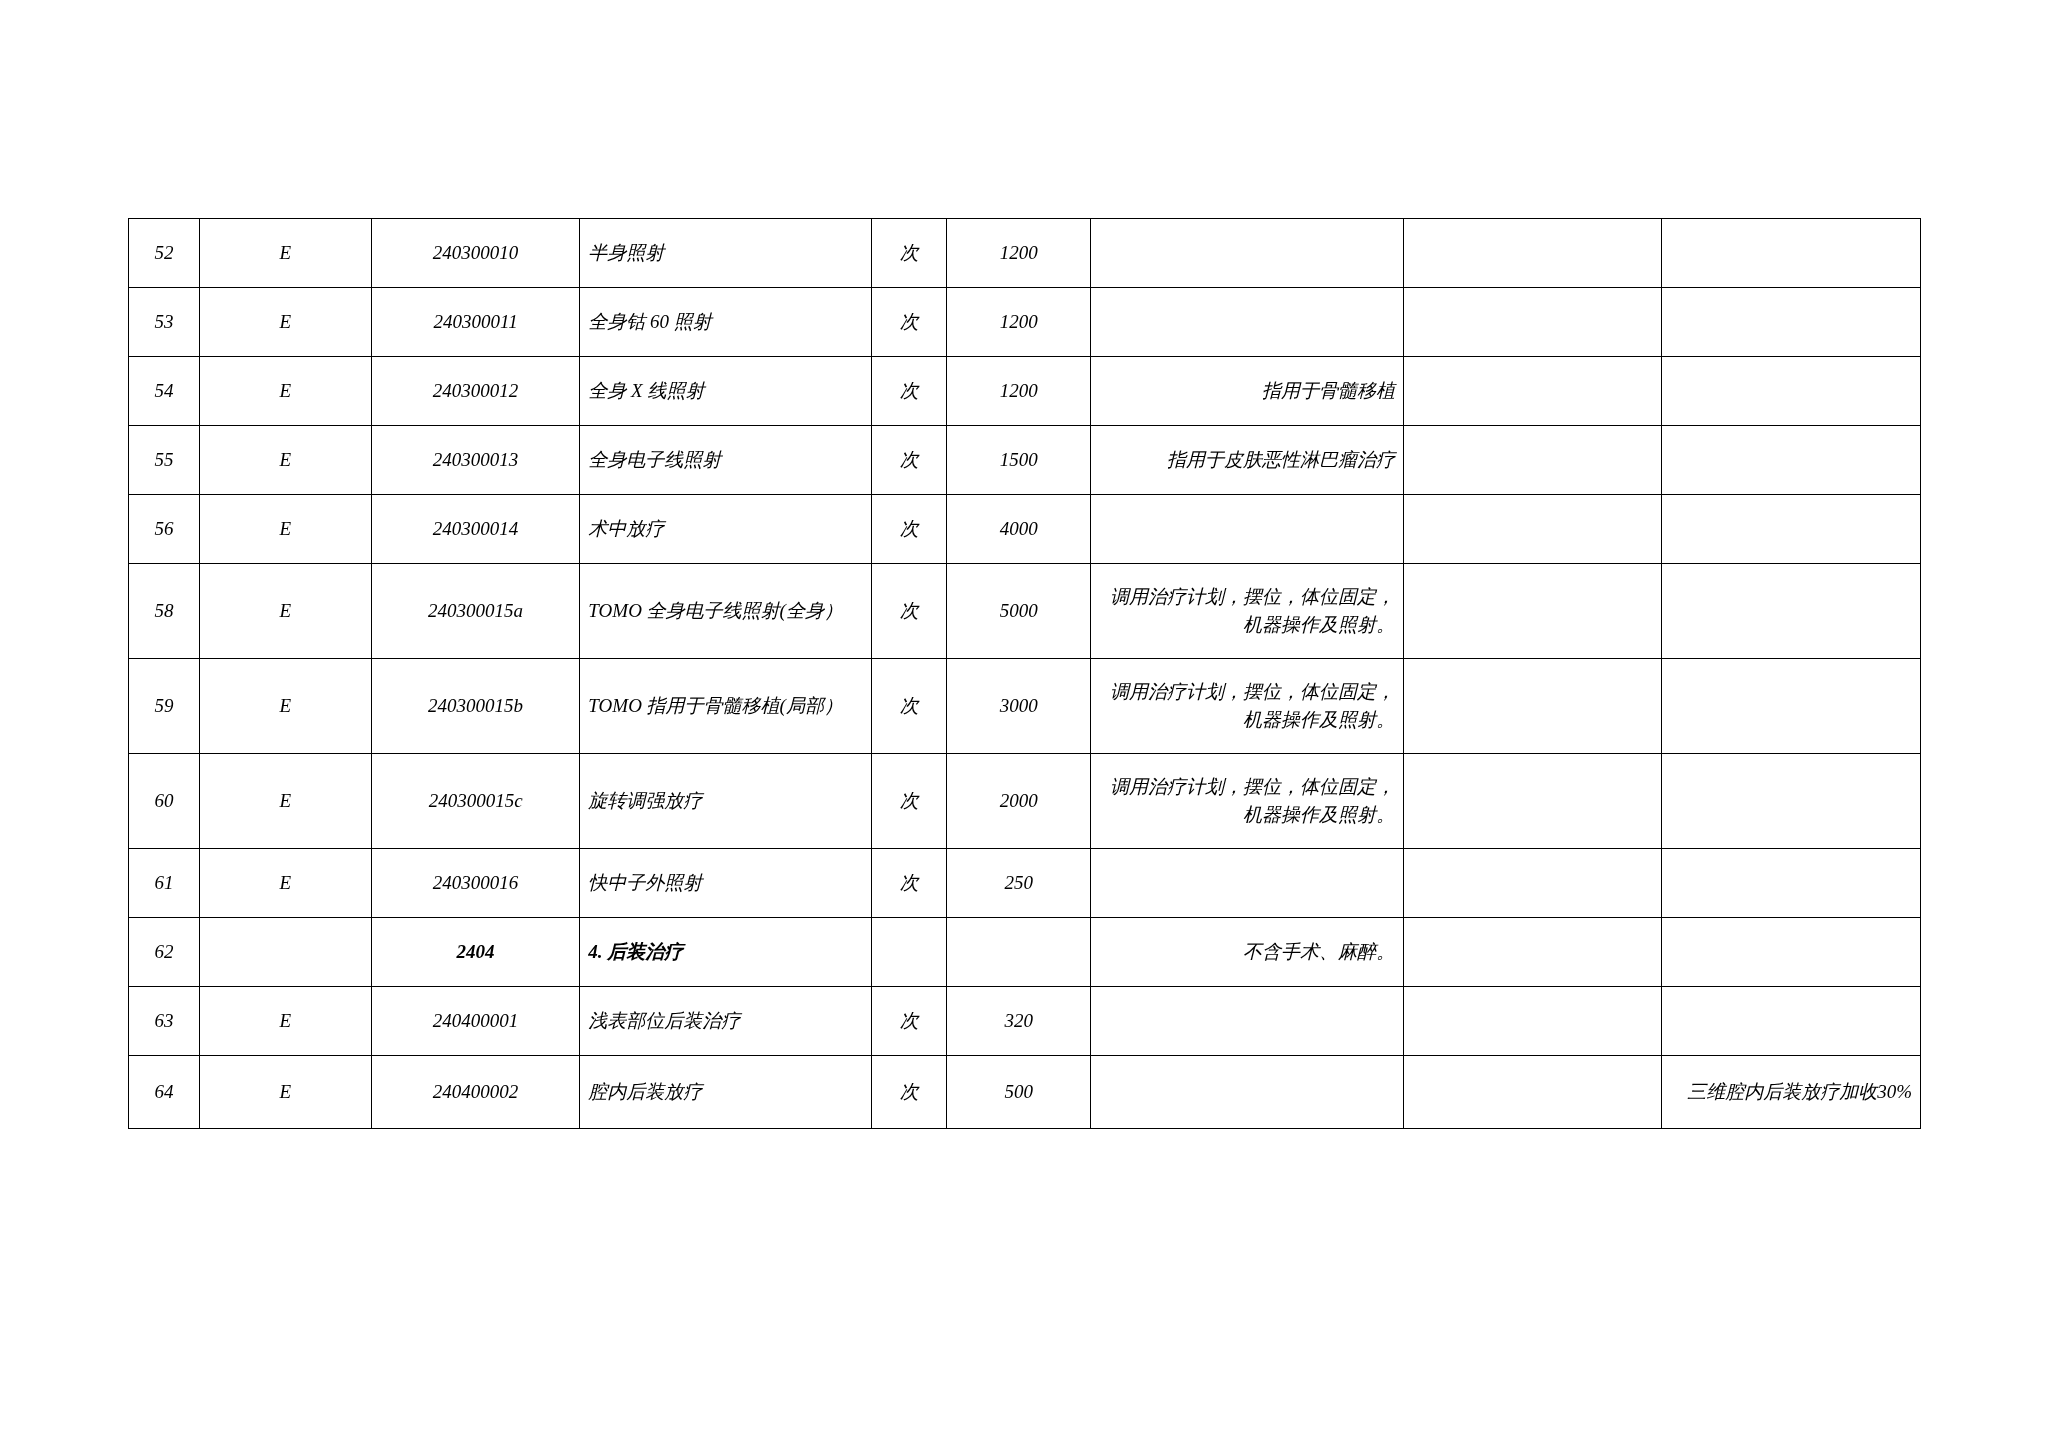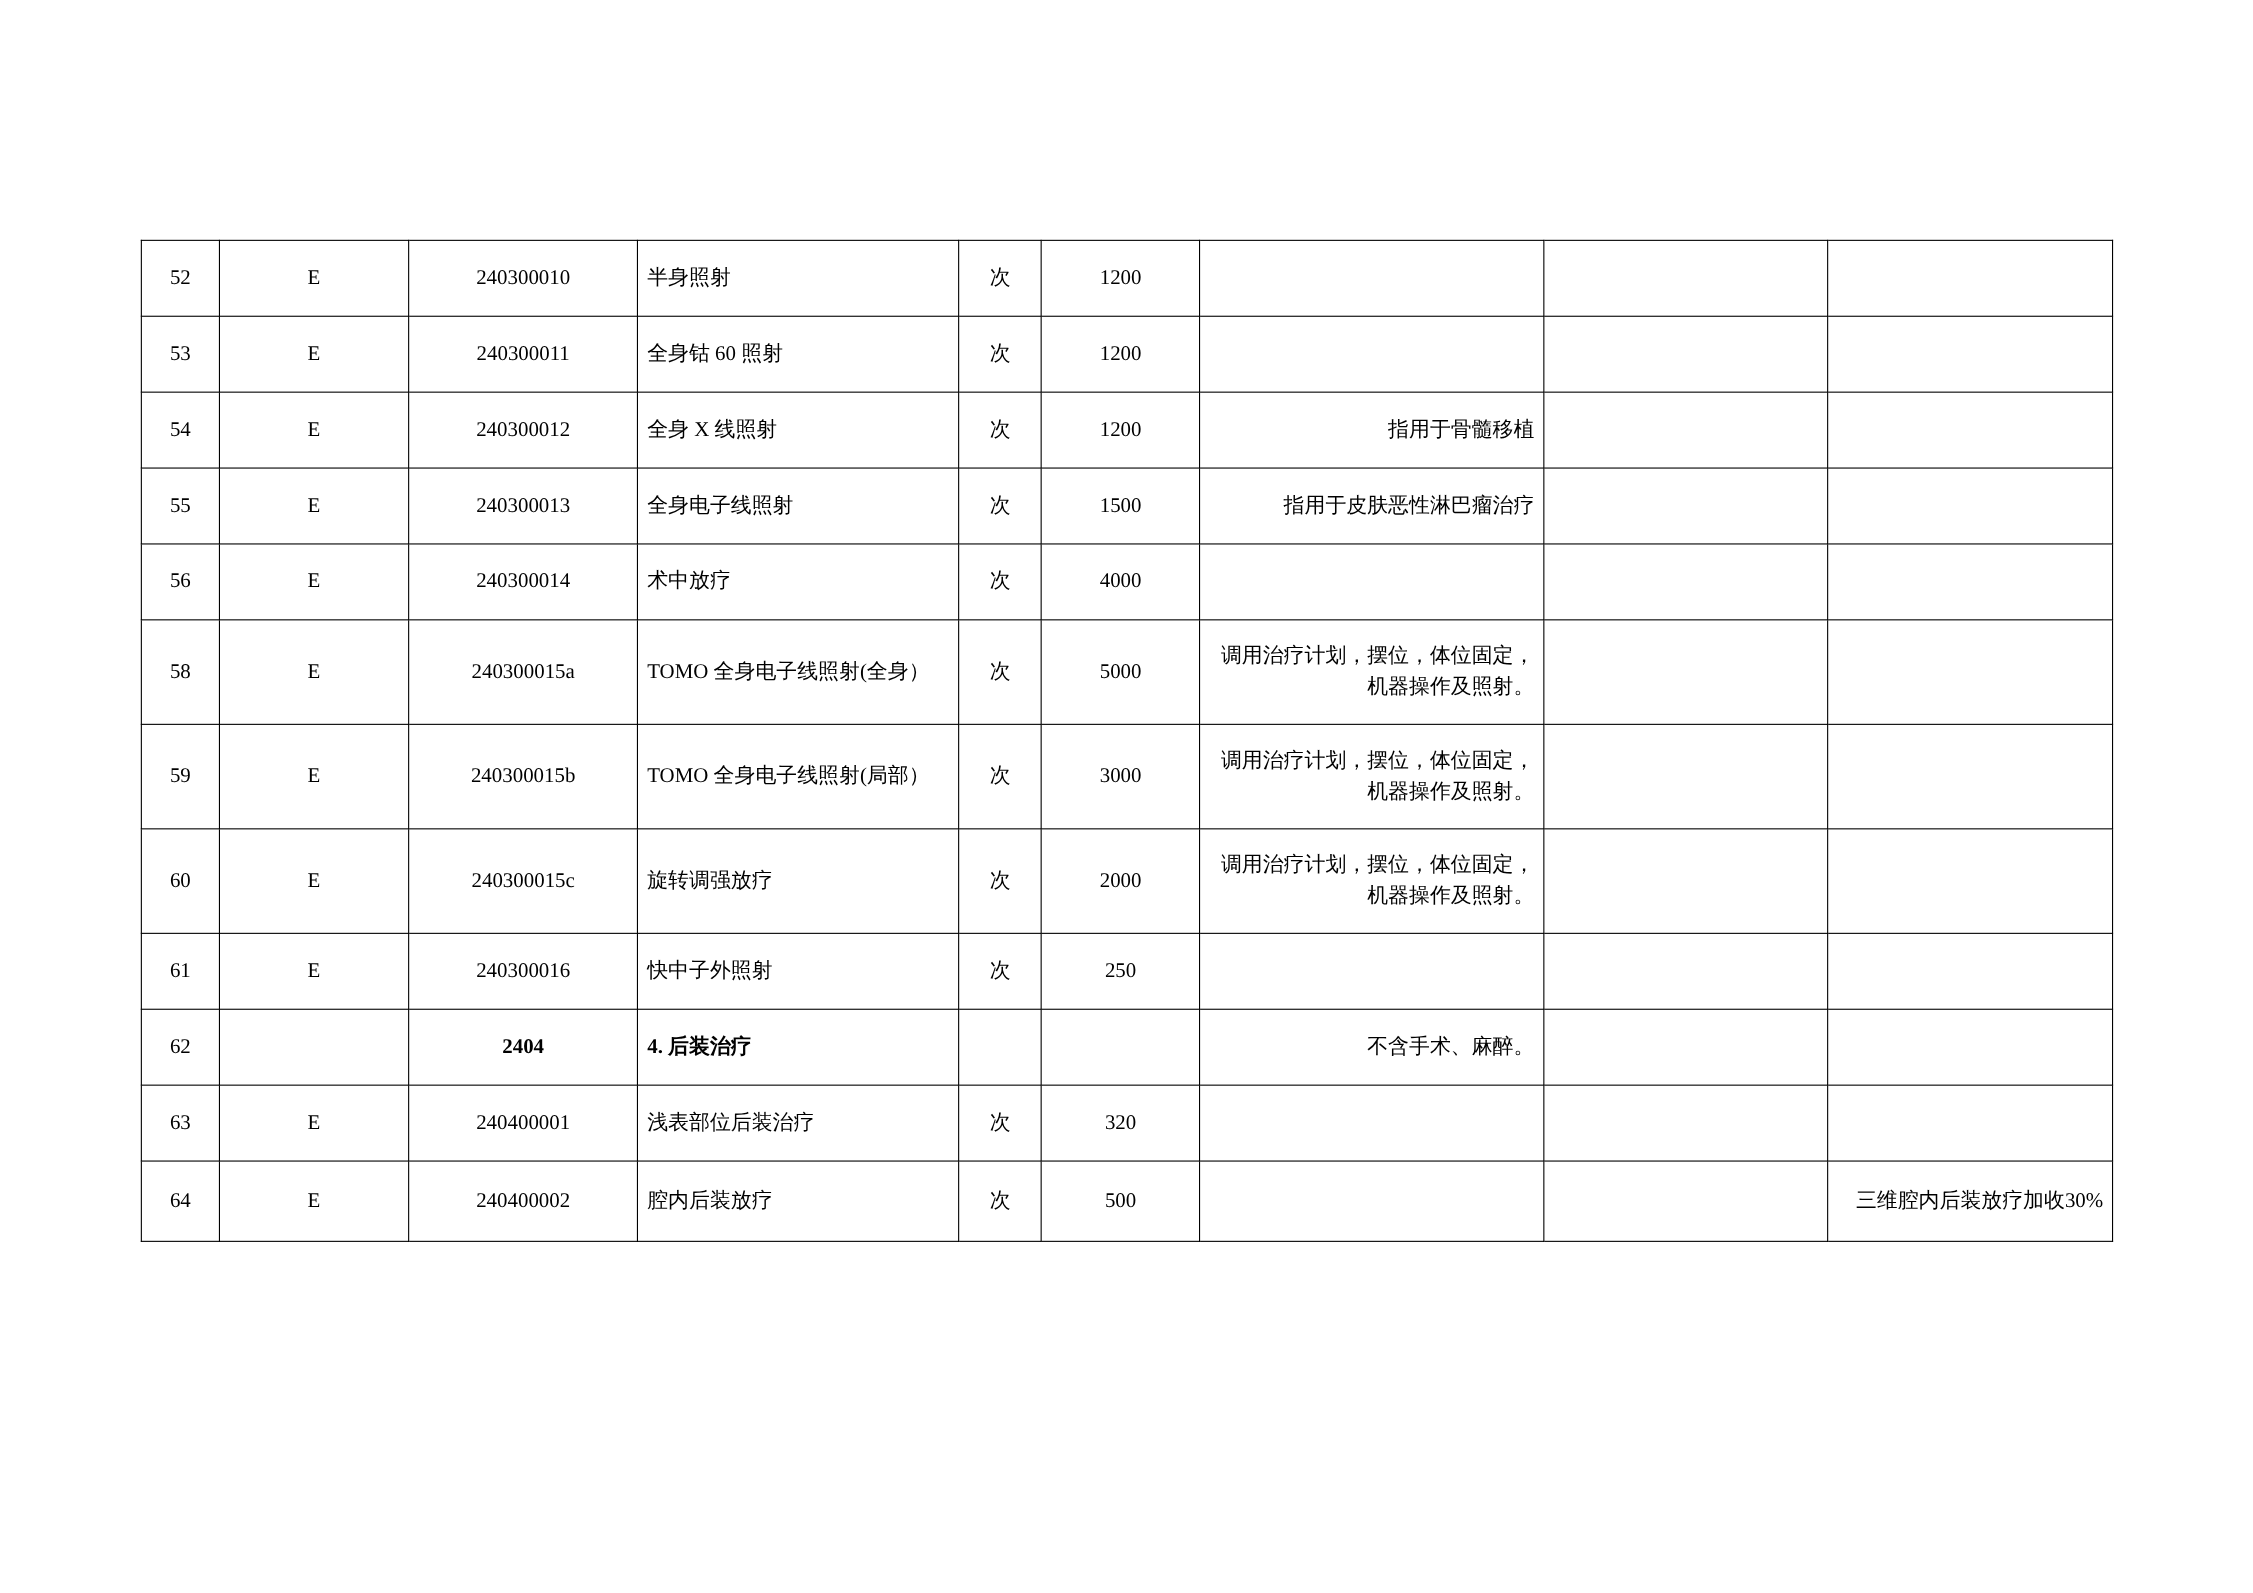--- a/index.html
+++ b/index.html
@@ -19,20 +19,21 @@
     width: 2048px;
     height: 1448px;
     background: #ffffff;
     box-sizing: border-box;
   }
   .table-wrap {
     position: absolute;
     left: 128px;
     top: 218px;
     width: 1594px;
+    font-style: italic;
   }
   table.price-table {
     border-collapse: collapse;
     table-layout: fixed;
     width: 1793px;
   }
   table.price-table td {
     border: 1px solid #000000;
     padding: 6px 8px;
     vertical-align: middle;
@@ -158,21 +159,21 @@
           <td class="unit-two-line">次</td>
           <td class="cell-center">5000</td>
           <td class="desc-wrap">调用治疗计划，摆位，体位固定，机器操作及照射。</td>
           <td class="cell-left"></td>
           <td class="remark-wrap"></td>
         </tr>
         <tr class="row-h3">
           <td class="cell-center">59</td>
           <td class="cell-center">E</td>
           <td class="cell-center">240300015b</td>
-          <td class="name-wrap">TOMO 全身电子线照射(局部）</td>
+          <td class="name-wrap">TOMO 指用于骨髓移植(局部）</td>
           <td class="unit-two-line">次</td>
           <td class="cell-center">3000</td>
           <td class="desc-wrap">调用治疗计划，摆位，体位固定，机器操作及照射。</td>
           <td class="cell-left"></td>
           <td class="remark-wrap"></td>
         </tr>
         <tr class="row-h3">
           <td class="cell-center">60</td>
           <td class="cell-center">E</td>
           <td class="cell-center">240300015c</td>

